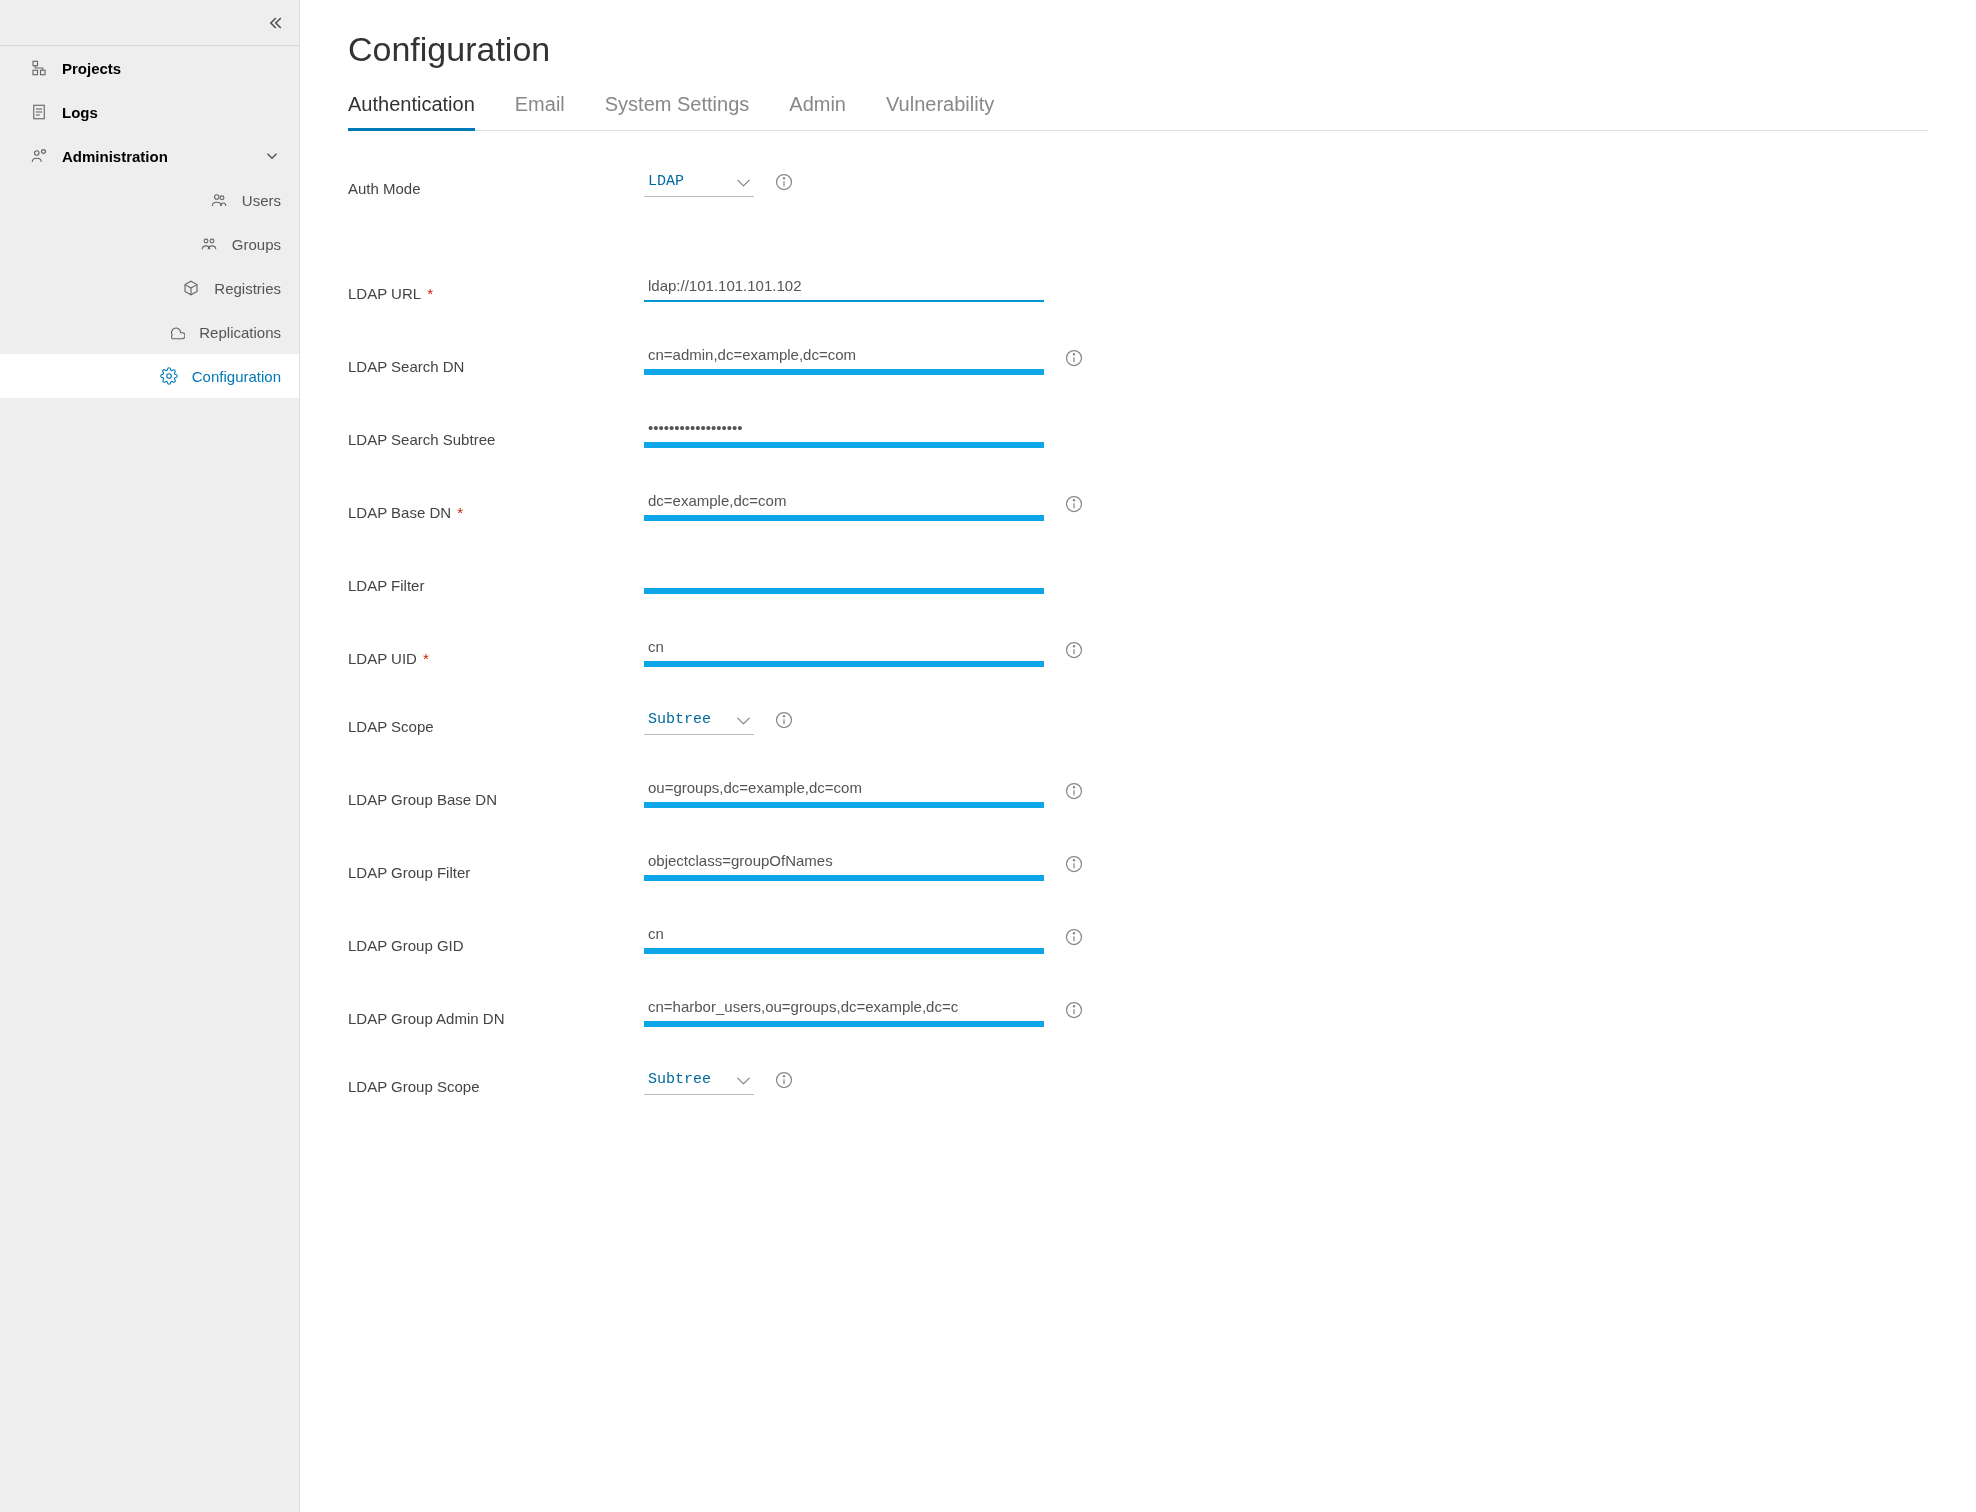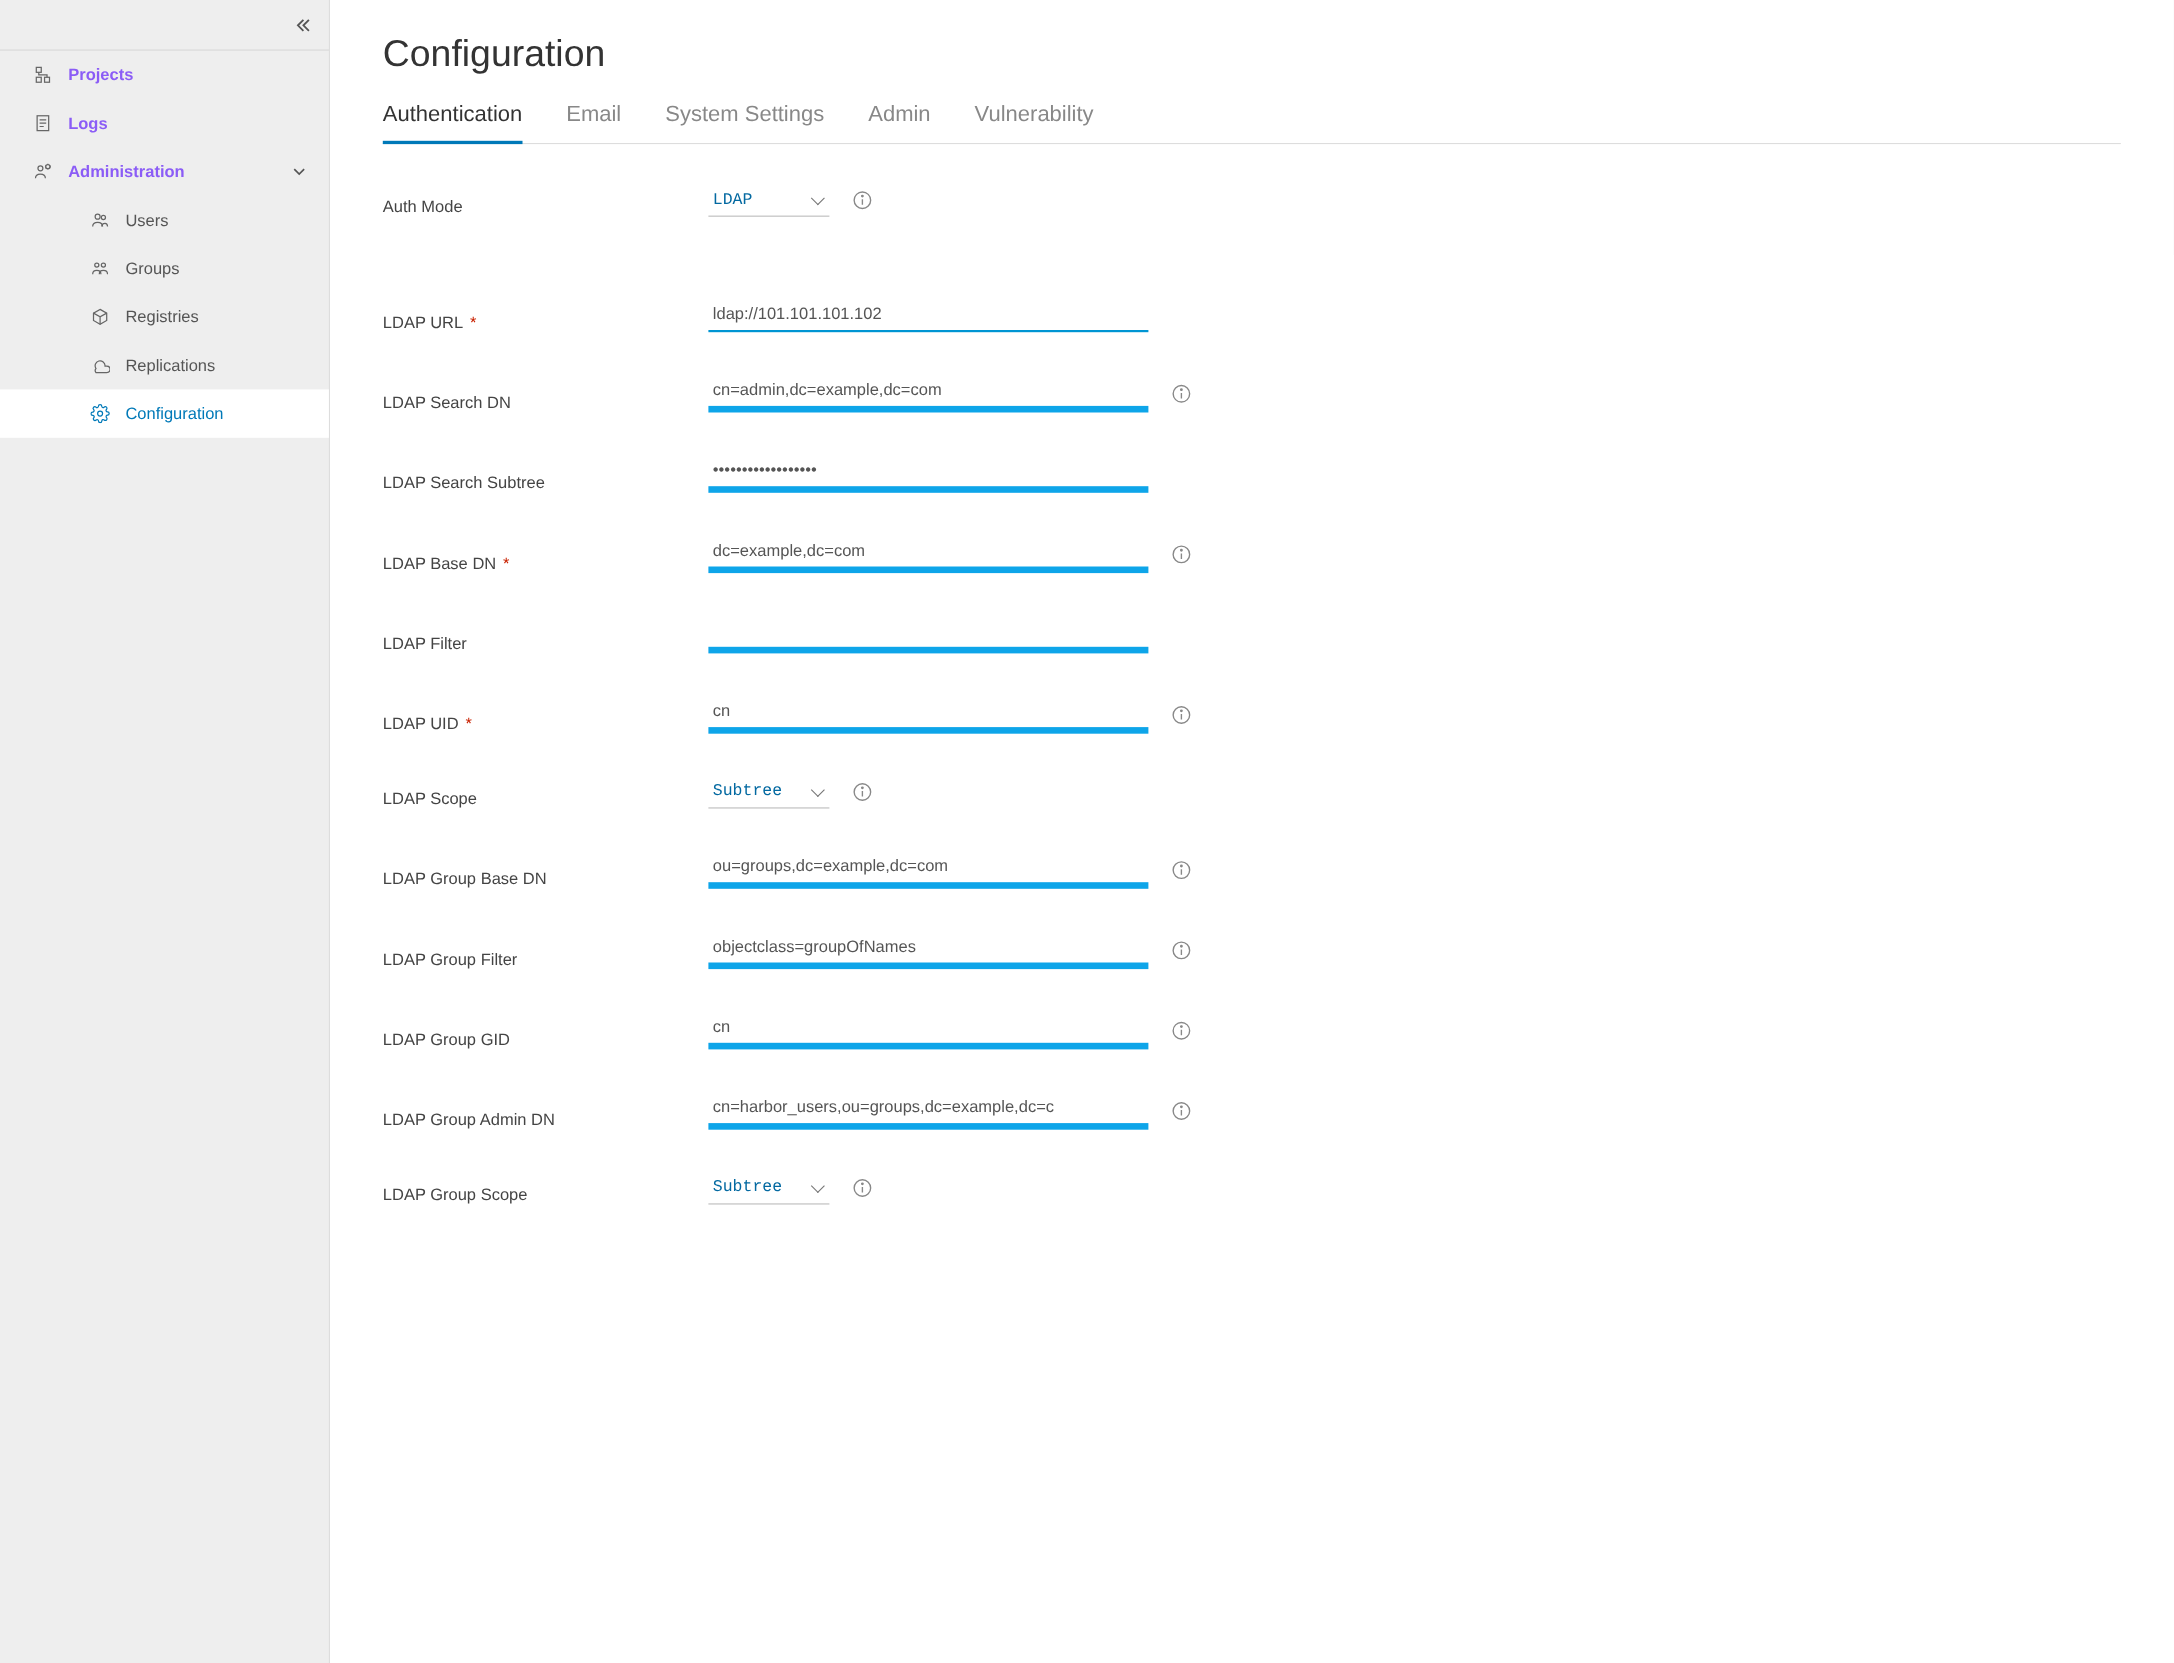--- a/index.html
+++ b/index.html
@@ -45,29 +45,30 @@
   .nav-item, .subnav-item {
     display: flex;
     align-items: center;
     height: 44px;
     padding: 0 18px 0 30px;
     font-size: 15px;
     color: #555;
     cursor: pointer;
     gap: 14px;
   }
-  .nav-item.bold { font-weight: 600; color: #8b5cf6; }
+  .nav-item.bold { font-weight: 600; color: #000000; }
   .nav-item .chevron {
     margin-left: auto;
     color: #555;
   }
   .subnav-item {
-    padding-left: 82px;
+    padding-left: 58px;
     font-weight: 400;
     color: #555;
+    justify-content: flex-end;
   }
   .subnav-item.active {
     background: #ffffff;
     color: #0079b8;
   }
   .subnav-item.active .icon { color: #0079b8; }
   .icon {
     width: 18px; height: 18px;
     display: inline-flex;
     align-items: center;

